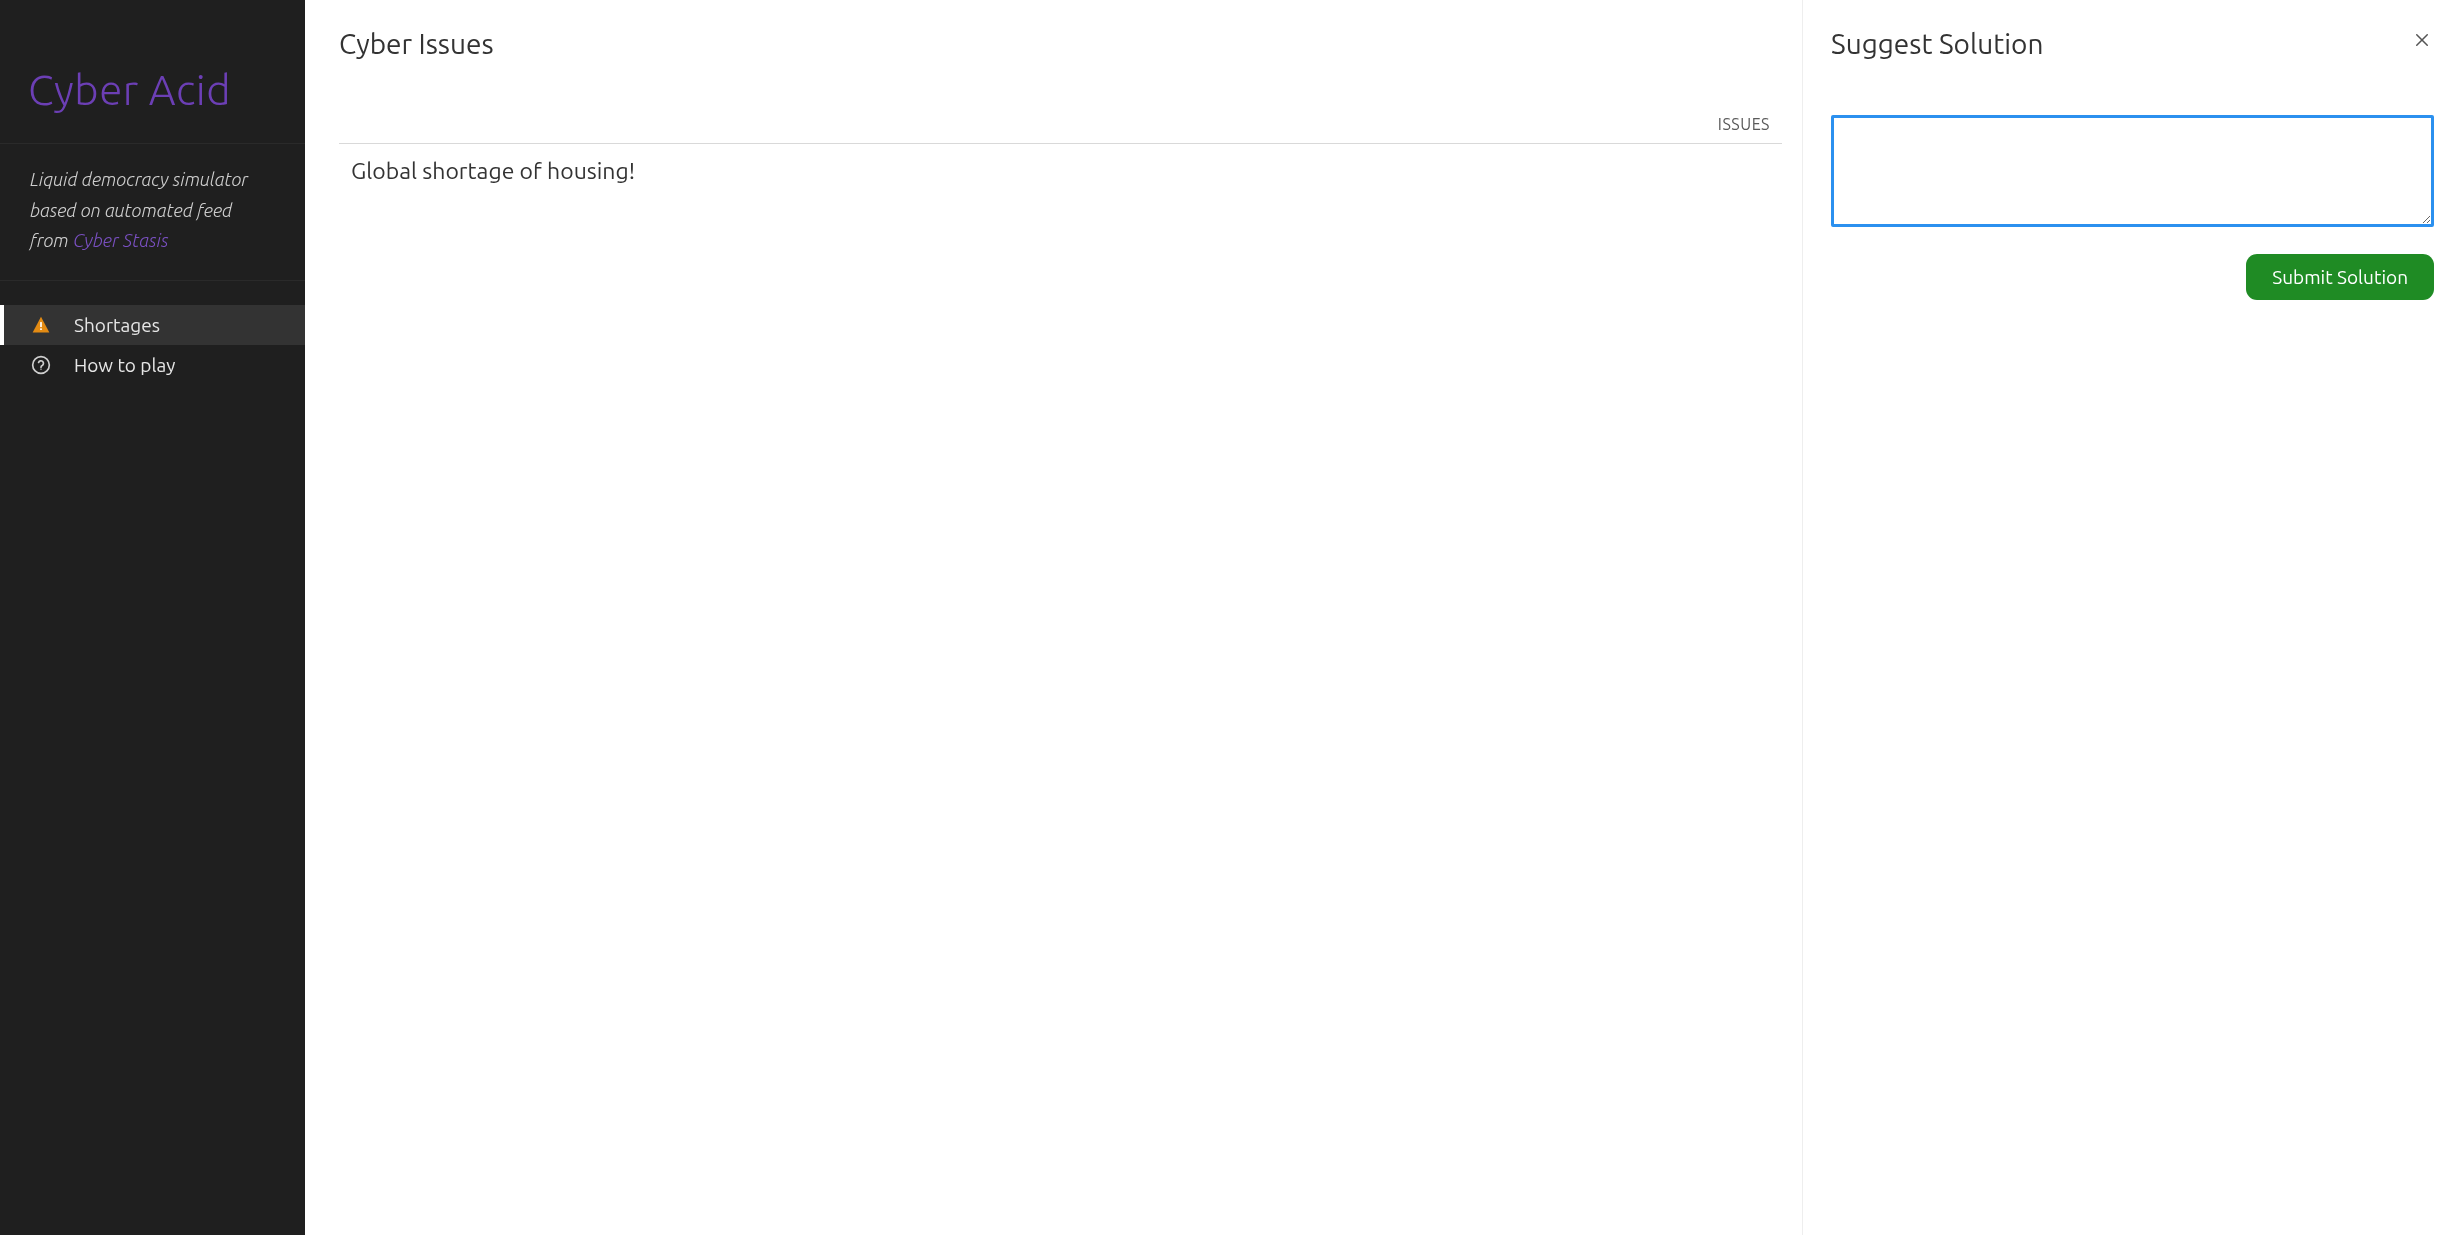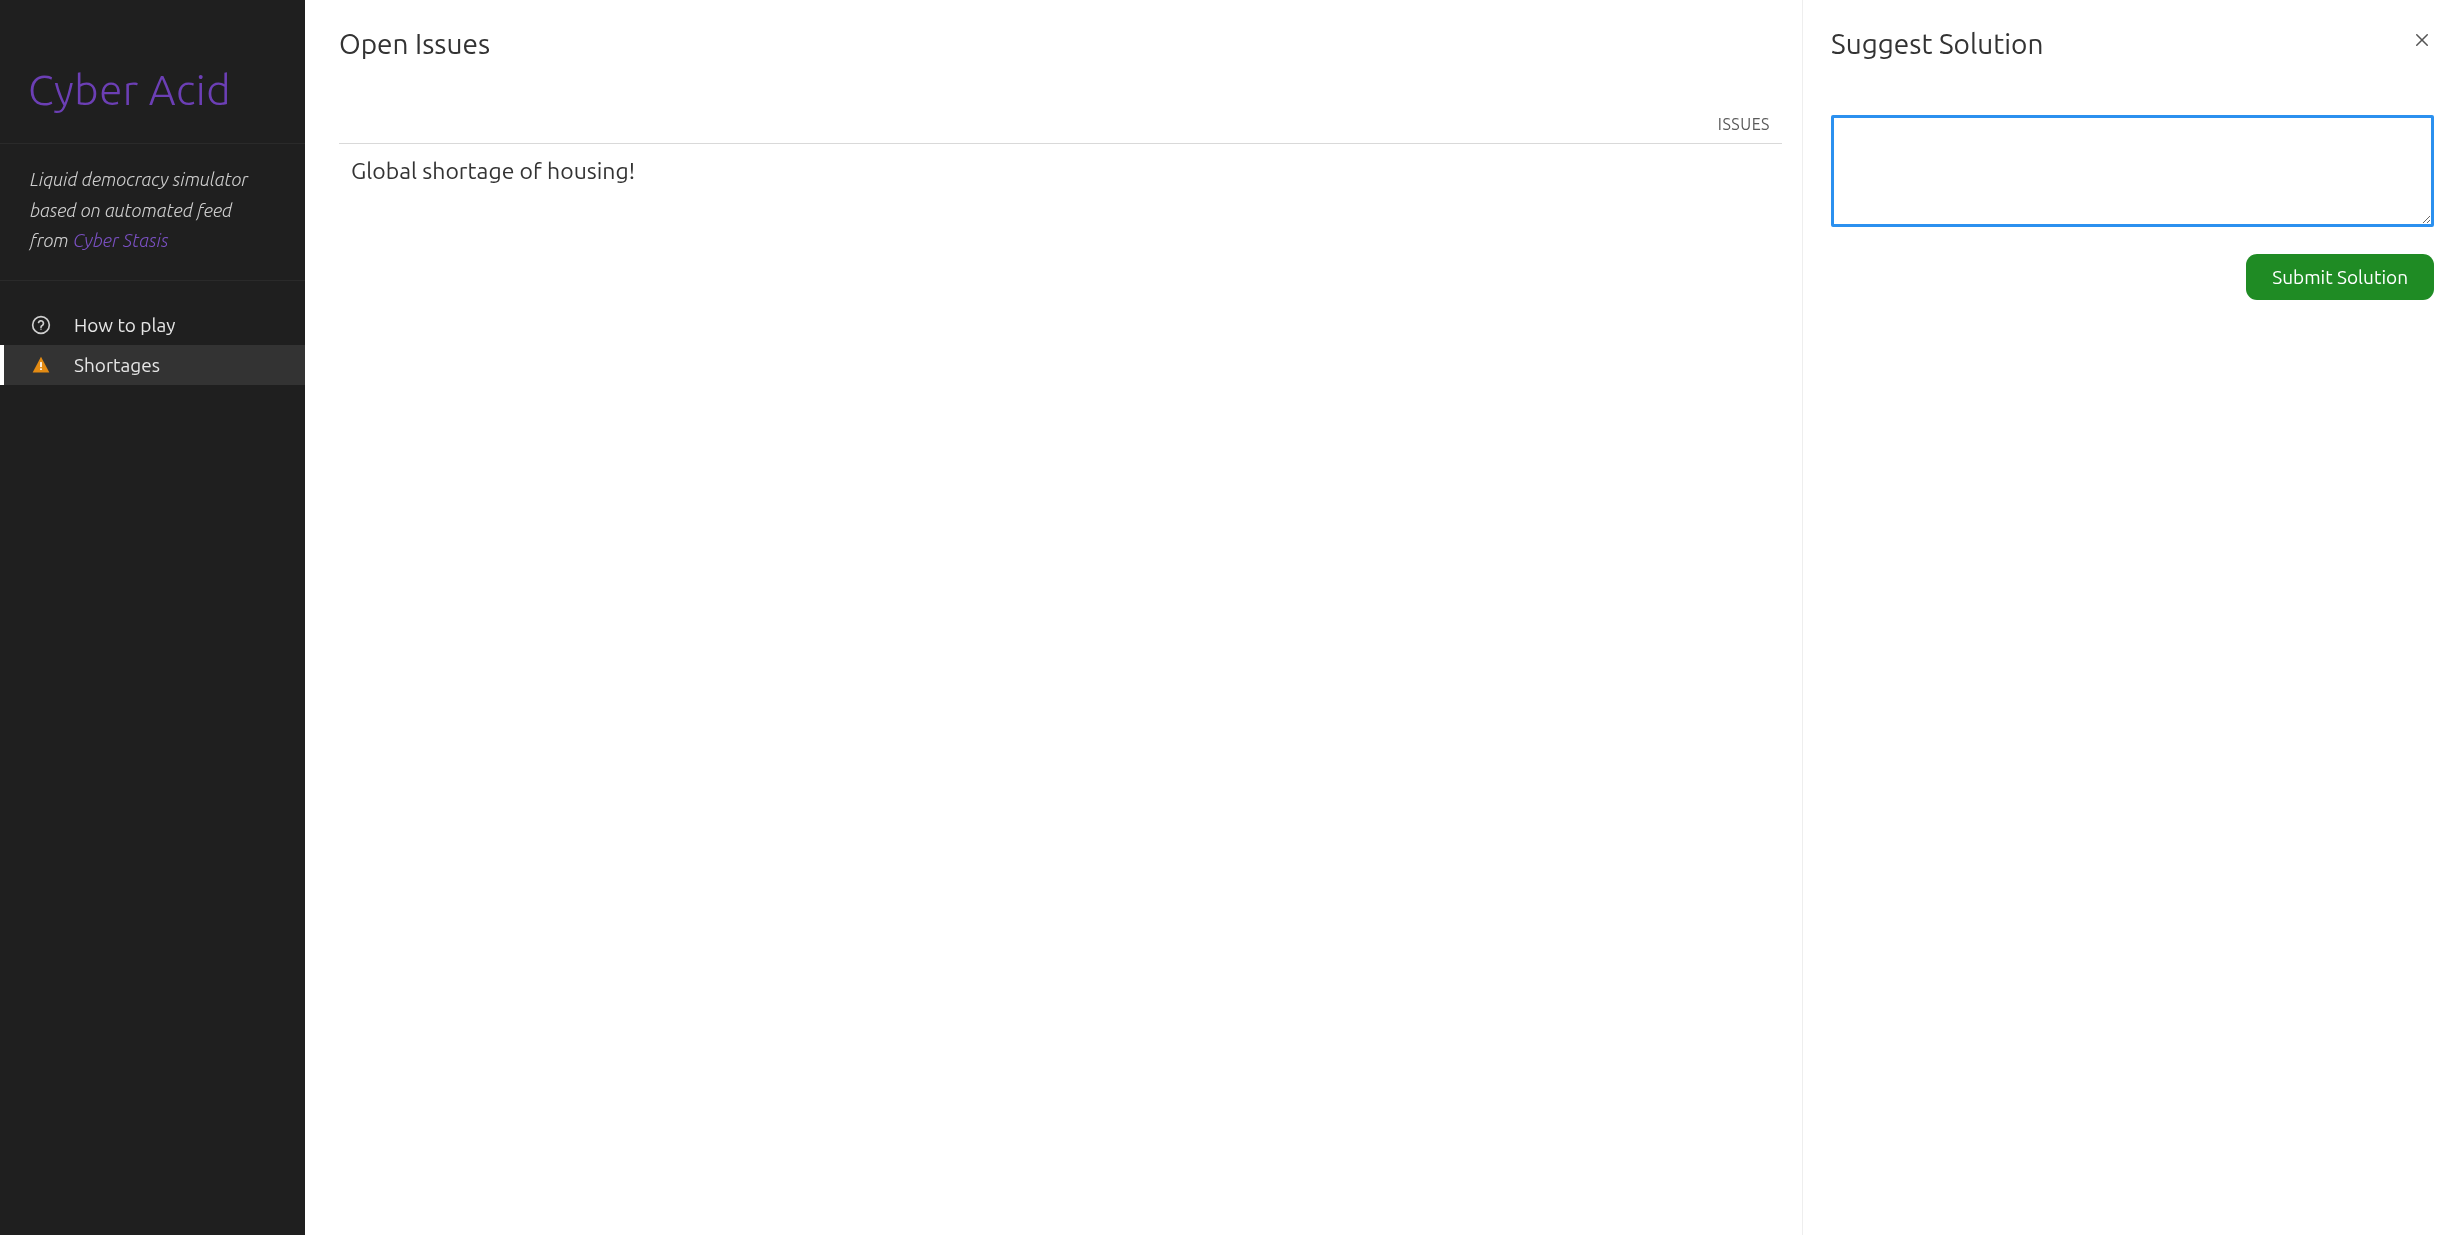--- a/index.html
+++ b/index.html
@@ -176,47 +176,47 @@
 <div class="app">
 
   <aside class="sidebar">
     <div class="brand">
       <h1>Cyber Acid</h1>
     </div>
     <div class="tagline">
       <span>Liquid democracy simulator based on automated feed from </span><a href="#">Cyber Stasis</a>
     </div>
     <nav>
+      <div class="nav-item active">
+        <span class="icon icon-warn">
+          <svg width="20" height="20" viewBox="0 0 24 24">
+            <path d="M12 2 L22 21 H2 Z" fill="#e38b13"></path>
+            <rect x="11" y="8.5" width="2" height="6" fill="#fff"></rect>
+            <rect x="11" y="16" width="2" height="2" fill="#fff"></rect>
+          </svg>
+        </span>
+        <span>Shortages</span>
+      </div>
       <div class="nav-item">
         <span class="icon icon-help">
           <svg width="20" height="20" viewBox="0 0 24 24" fill="none" stroke="currentColor" stroke-width="2" stroke-linecap="round" stroke-linejoin="round">
             <circle cx="12" cy="12" r="10"></circle>
             <path d="M9.1 9a3 3 0 1 1 4.27 3.59c-.9.45-1.37 1.18-1.37 2.16"></path>
             <circle cx="12" cy="17" r="0.8" fill="currentColor" stroke="none"></circle>
           </svg>
         </span>
         <span>How to play</span>
       </div>
-      <div class="nav-item active">
-        <span class="icon icon-warn">
-          <svg width="20" height="20" viewBox="0 0 24 24">
-            <path d="M12 2 L22 21 H2 Z" fill="#e38b13"></path>
-            <rect x="11" y="8.5" width="2" height="6" fill="#fff"></rect>
-            <rect x="11" y="16" width="2" height="2" fill="#fff"></rect>
-          </svg>
-        </span>
-        <span>Shortages</span>
-      </div>
     </nav>
   </aside>
 
   <main class="main">
 
     <section class="pane-left">
-      <h2>Open Issues</h2>
+      <h2>Cyber Issues</h2>
       <div class="table-head">ISSUES</div>
       <div class="issue-row">Global shortage of housing!</div>
     </section>
 
     <section class="pane-right">
       <div class="header">
         <h2>Suggest Solution</h2>
         <span class="close-btn">
           <svg width="18" height="18" viewBox="0 0 24 24" fill="none" stroke="currentColor" stroke-width="2" stroke-linecap="round">
             <line x1="5" y1="5" x2="19" y2="19"></line>

